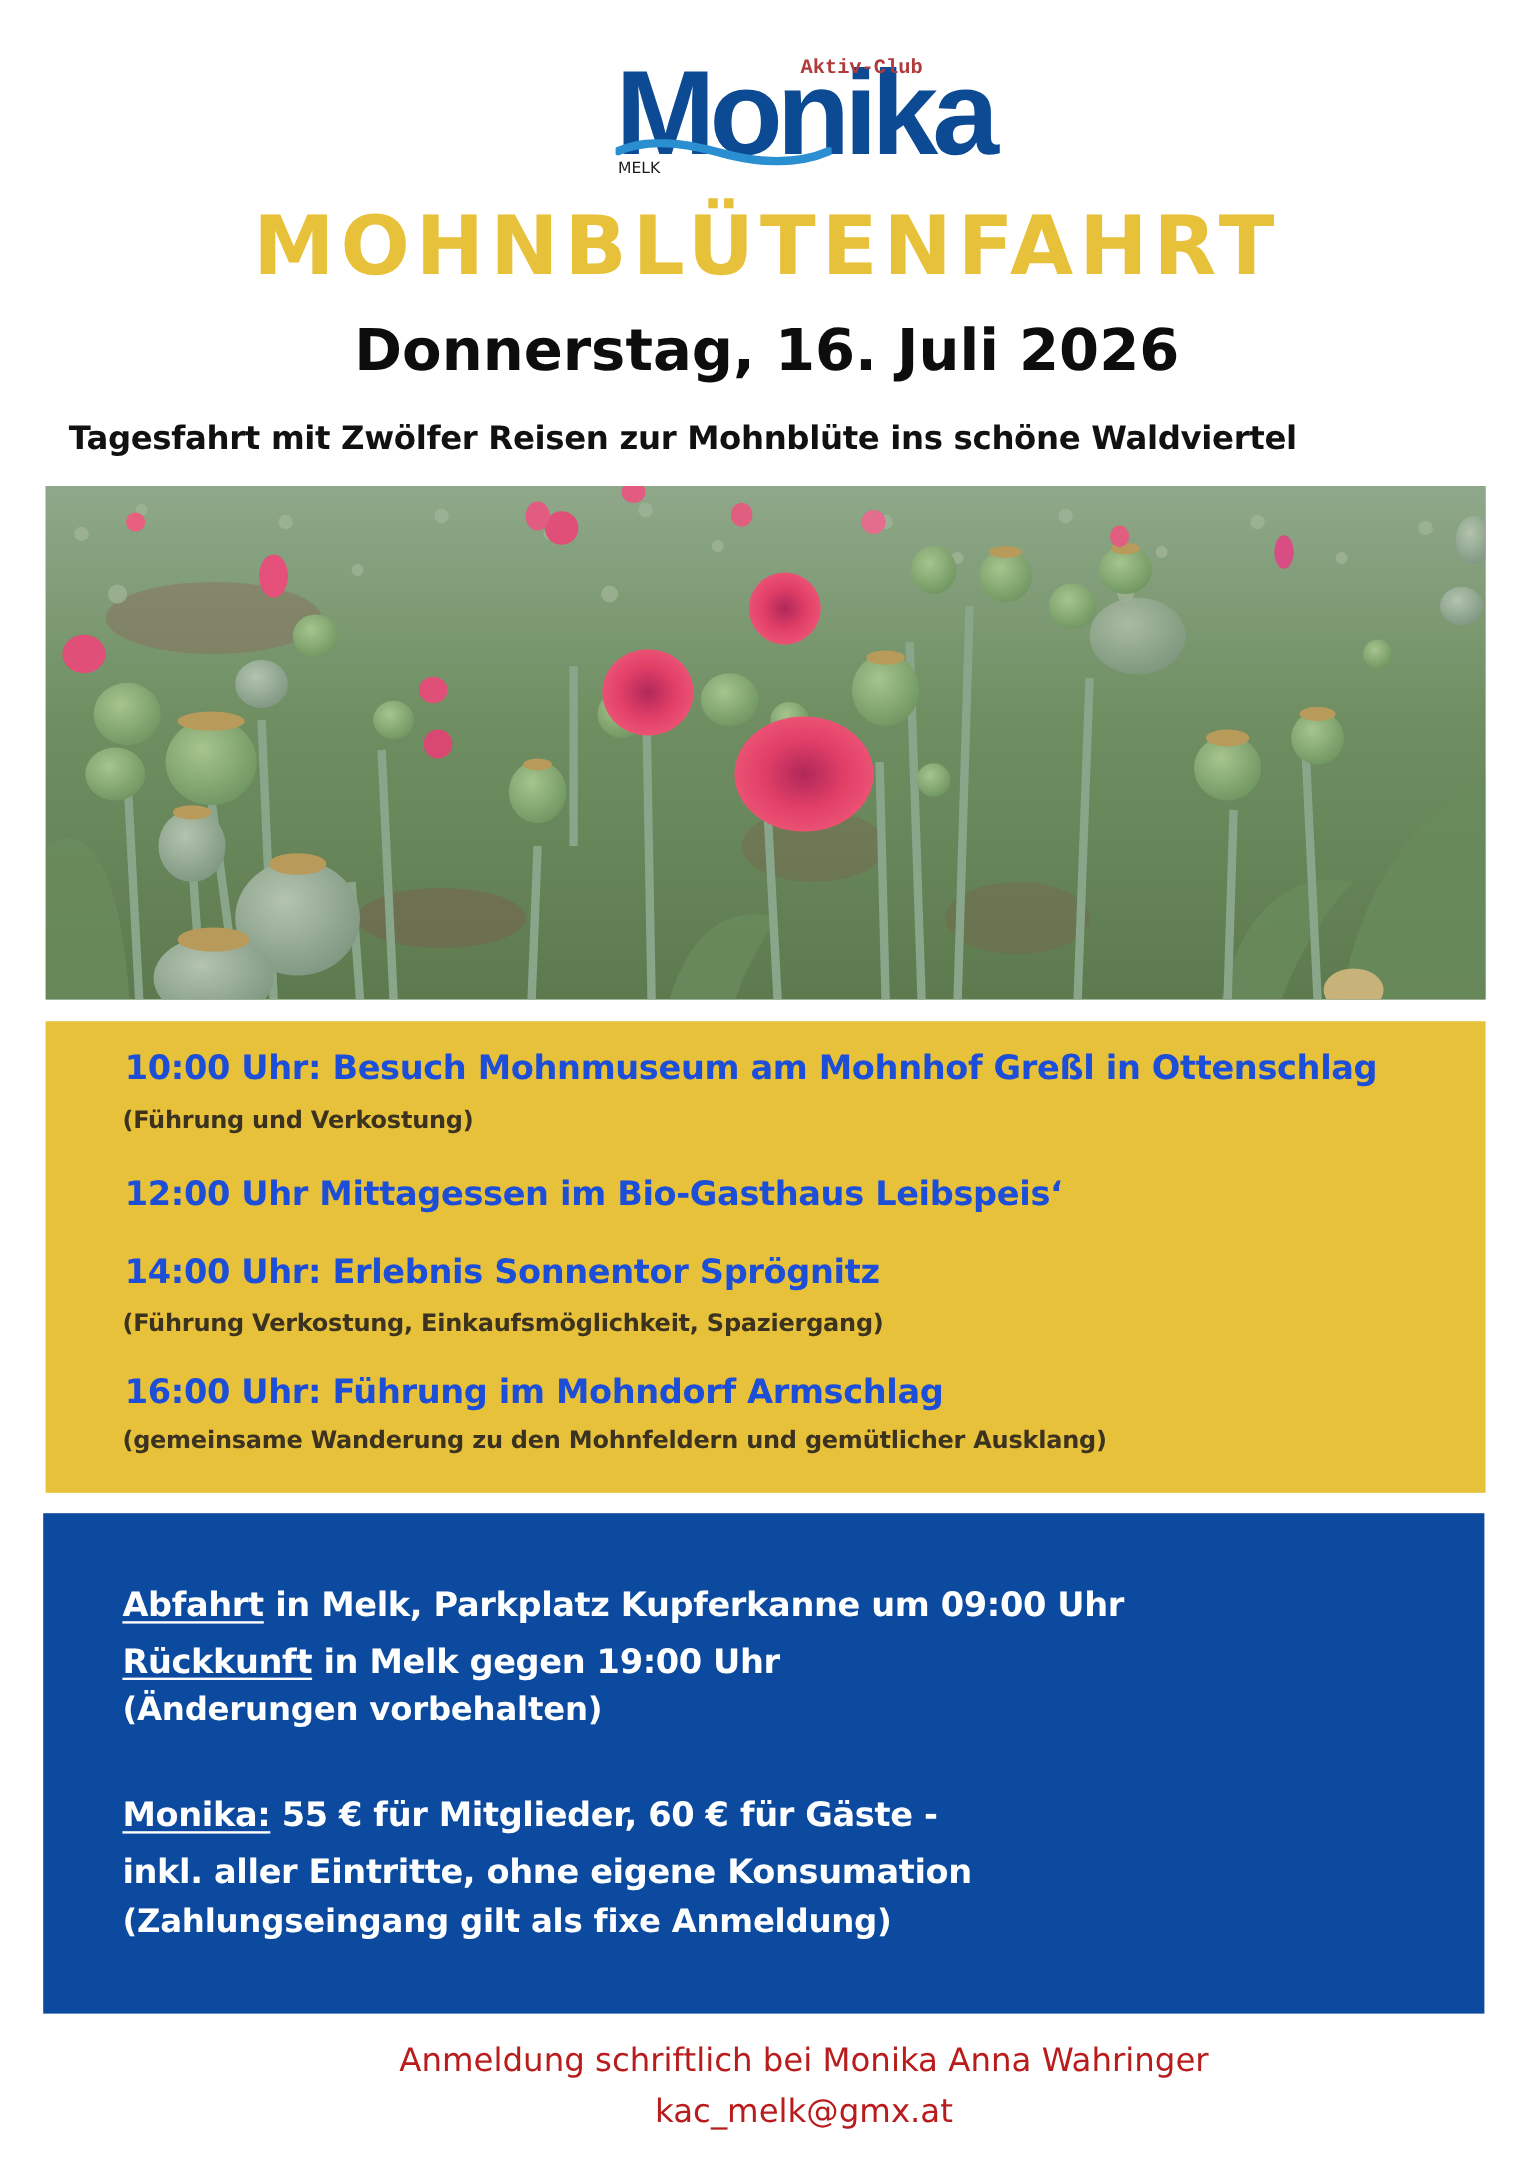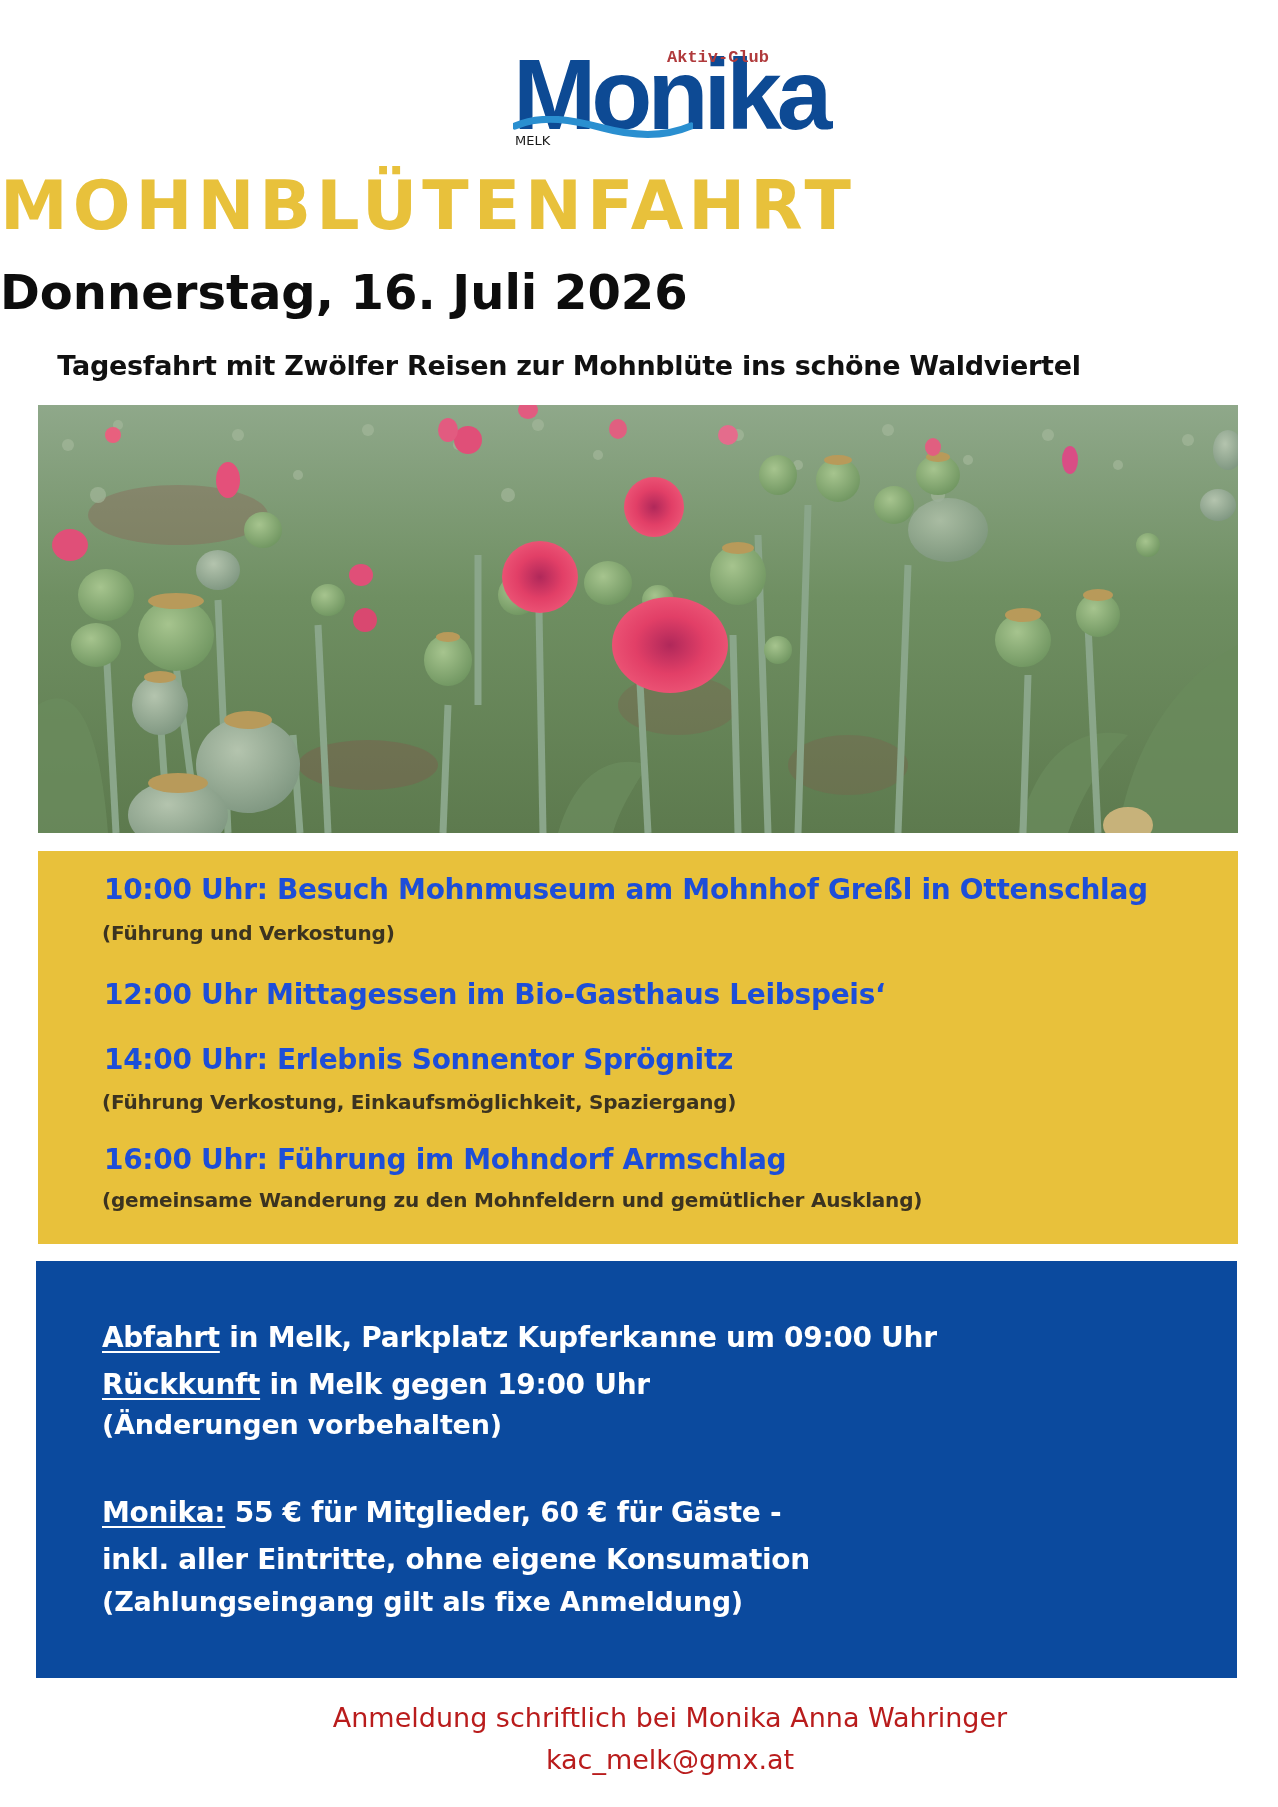--- a/index.html
+++ b/index.html
@@ -10,24 +10,24 @@
   
   #logo { left: 505px; top: 42px; width: 290px; height: 110px; }
   .logo-word { position: absolute; left: 8px; top: 2px; font-family: "Liberation Sans", sans-serif;
                font-weight: bold; font-size: 100px; letter-spacing: -5px; color: #0d4a94; line-height: 1; }
   .logo-club { position: absolute; left: 162px; top: 6px; font-family: Liberation Mono, monospace;
                font-weight: bold; font-size: 17px; color: #b03a3c; }
   .logo-city { position: absolute; left: 10px; top: 91px; font-family: "DejaVu Sans", sans-serif;
                font-weight: normal; font-size: 13px; color: #1a1a1a; }
   .logo-wave { position: absolute; left: 8px; top: 74px; width: 180px; height: 22px; }
 
-  #title { left: 0; width: 1278px; top: 168px; text-align: left;
+  #title { left: 0; width: 1278px; top: 168px; text-align: center;
            font-family: "DejaVu Sans", sans-serif; font-weight: bold; font-size: 68px;
            letter-spacing: 5px; color: #e8c13b; line-height: 76px; }
-  #date { left: 0; width: 1278px; top: 262px; text-align: left;
+  #date { left: 0; width: 1278px; top: 262px; text-align: center;
           font-family: "DejaVu Sans", sans-serif; font-weight: bold; font-size: 48px;
           color: #0d0d0d; line-height: 60px; }
   #subtitle { left: 0; width: 1138px; top: 348px; text-align: center;
               font-family: "DejaVu Sans", sans-serif; font-weight: bold; font-size: 27px;
               color: #111; line-height: 36px; letter-spacing: -0.3px; }
 
   #photo { left: 38px; top: 405px; width: 1200px; height: 428px; overflow: hidden; background: #7d9770; }
   #photo svg { display: block; }
 
   #schedule { left: 38px; top: 851px; width: 1200px; height: 393px; background: #e8c13b; }

